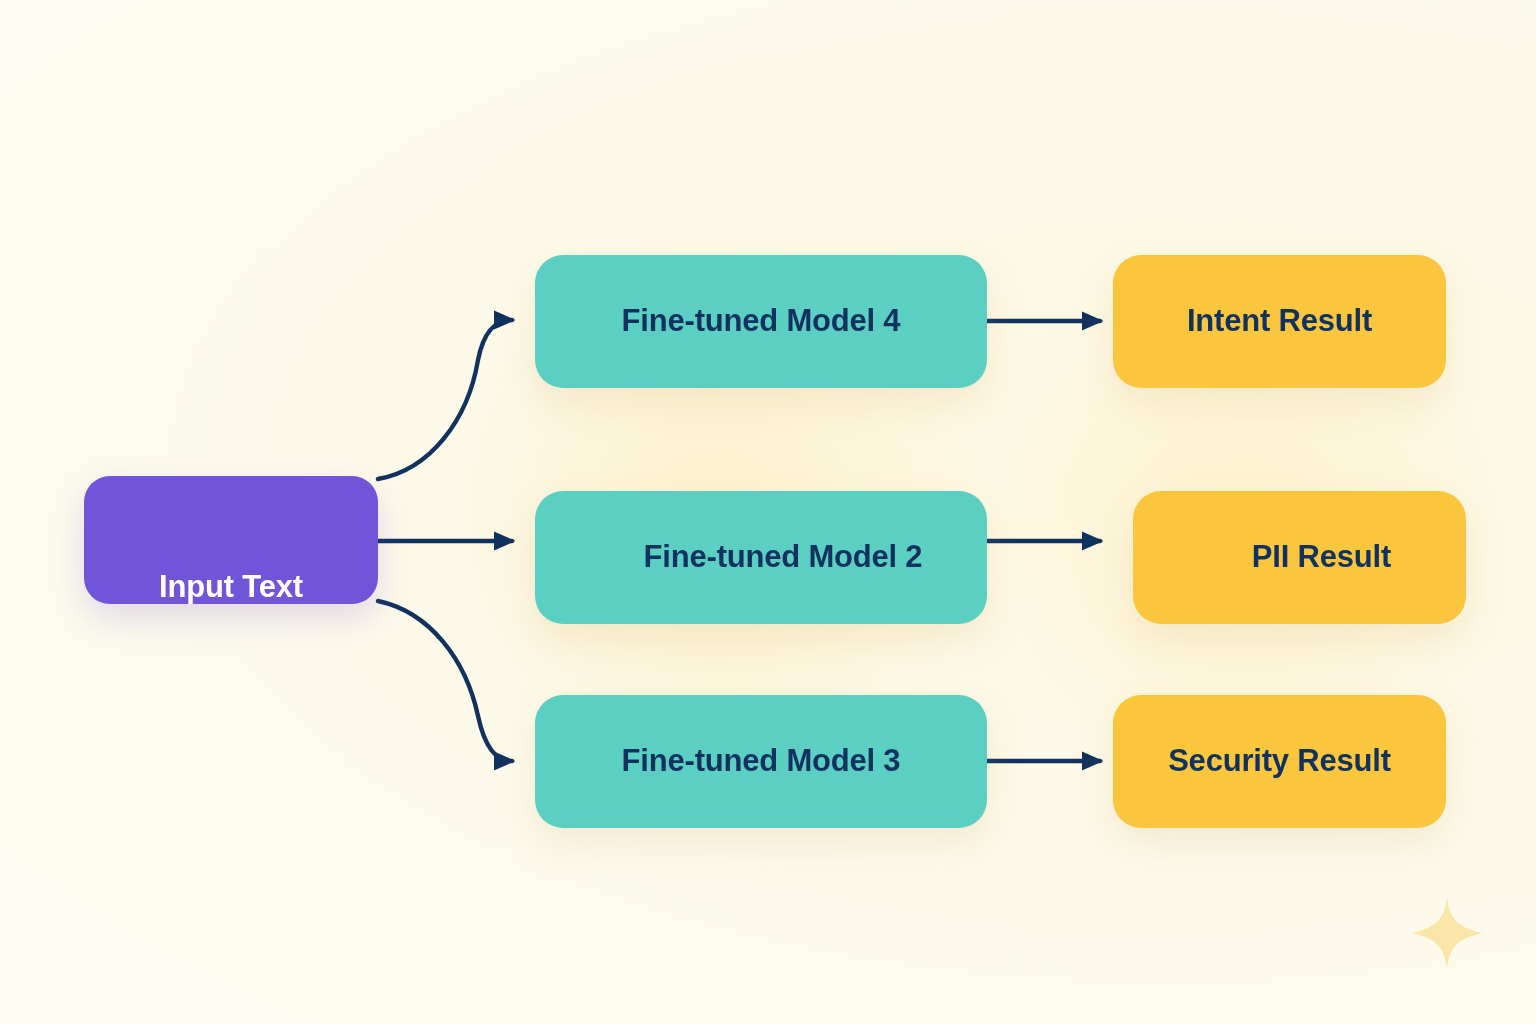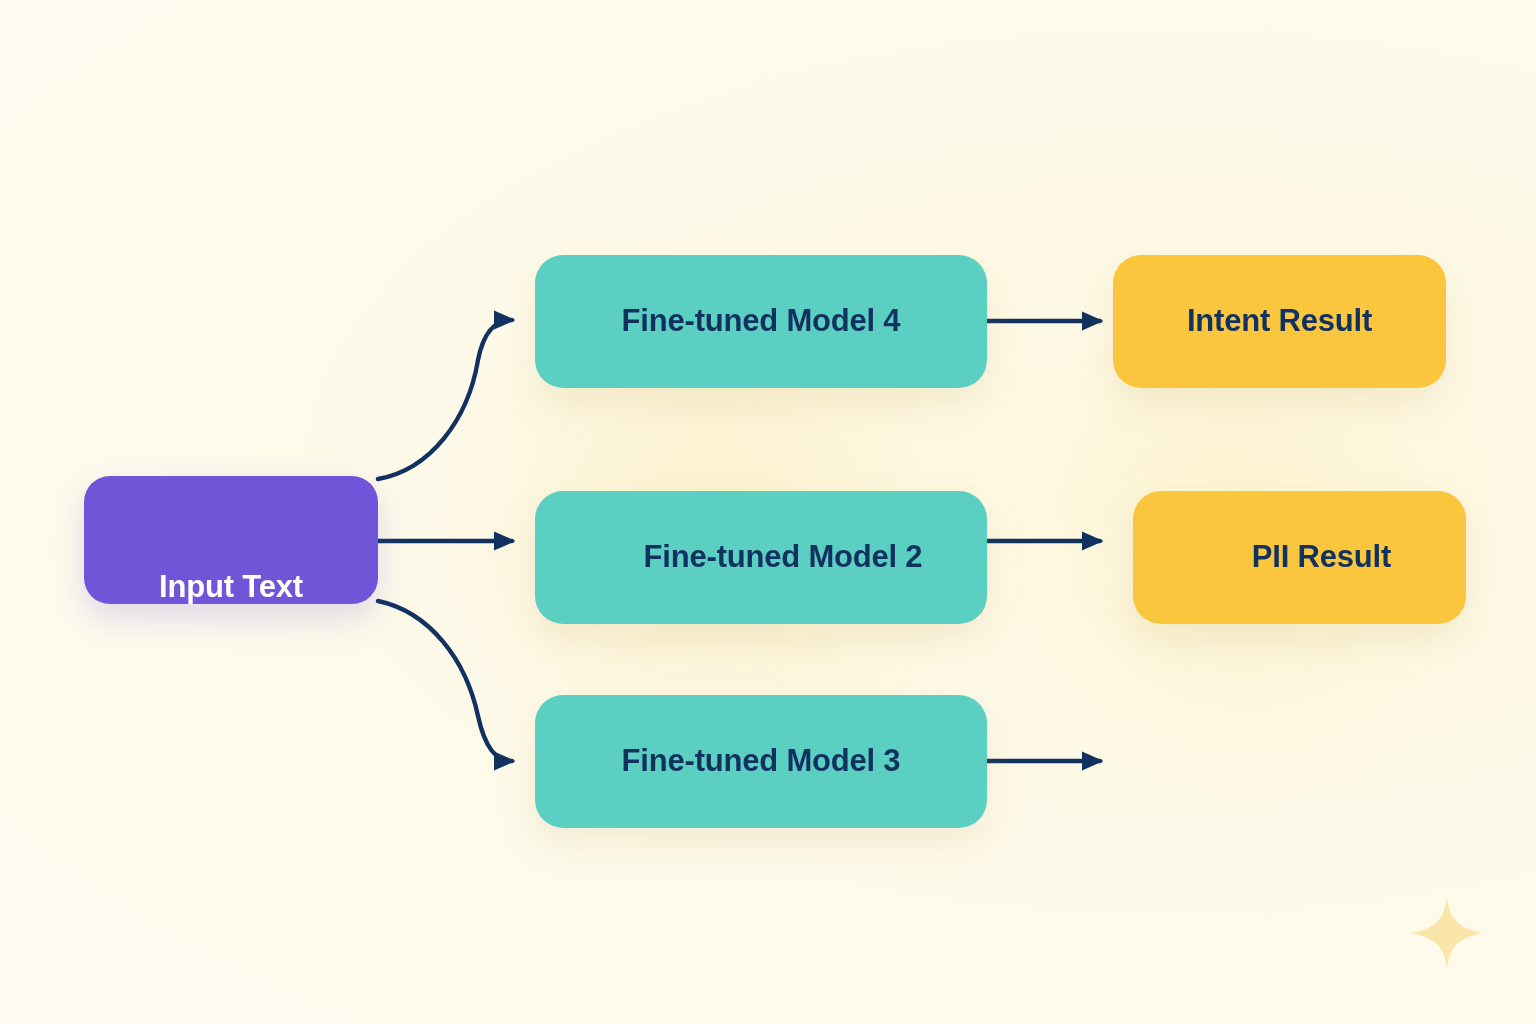--- a/index.html
+++ b/index.html
@@ -136,18 +136,21 @@
   <div class="node node-model row-3" style="background: rgb(92, 207, 195);">
     <span class="node-label" style="color: rgb(17, 49, 95);">Fine-tuned Model 3</span>
   </div>
 
   <div class="node node-result row-1" style="background: rgb(250, 198, 62);">
     <span class="node-label" style="color: rgb(17, 49, 95);">Intent Result</span>
   </div>
   <div class="node node-result row-2" style="background: rgb(250, 198, 62); margin-left: 20px;">
     <span class="node-label" style="color: rgb(17, 49, 95);">PII Result</span>
   </div>
+  <div class="node node-result row-3" style="background: rgb(250, 198, 62);">
+    <span class="node-label" style="color: rgb(17, 49, 95);">Security Result</span>
+  </div>
 
   <svg id="sparkle" viewBox="0 0 100 100" aria-hidden="true">
     <path d="M50 2 C54 30 62 42 98 50 C62 58 54 70 50 98 C46 70 38 58 2 50 C38 42 46 30 50 2 Z" fill="#fae6a9"></path>
   </svg>
 
 </div>
 
 </body></html>

